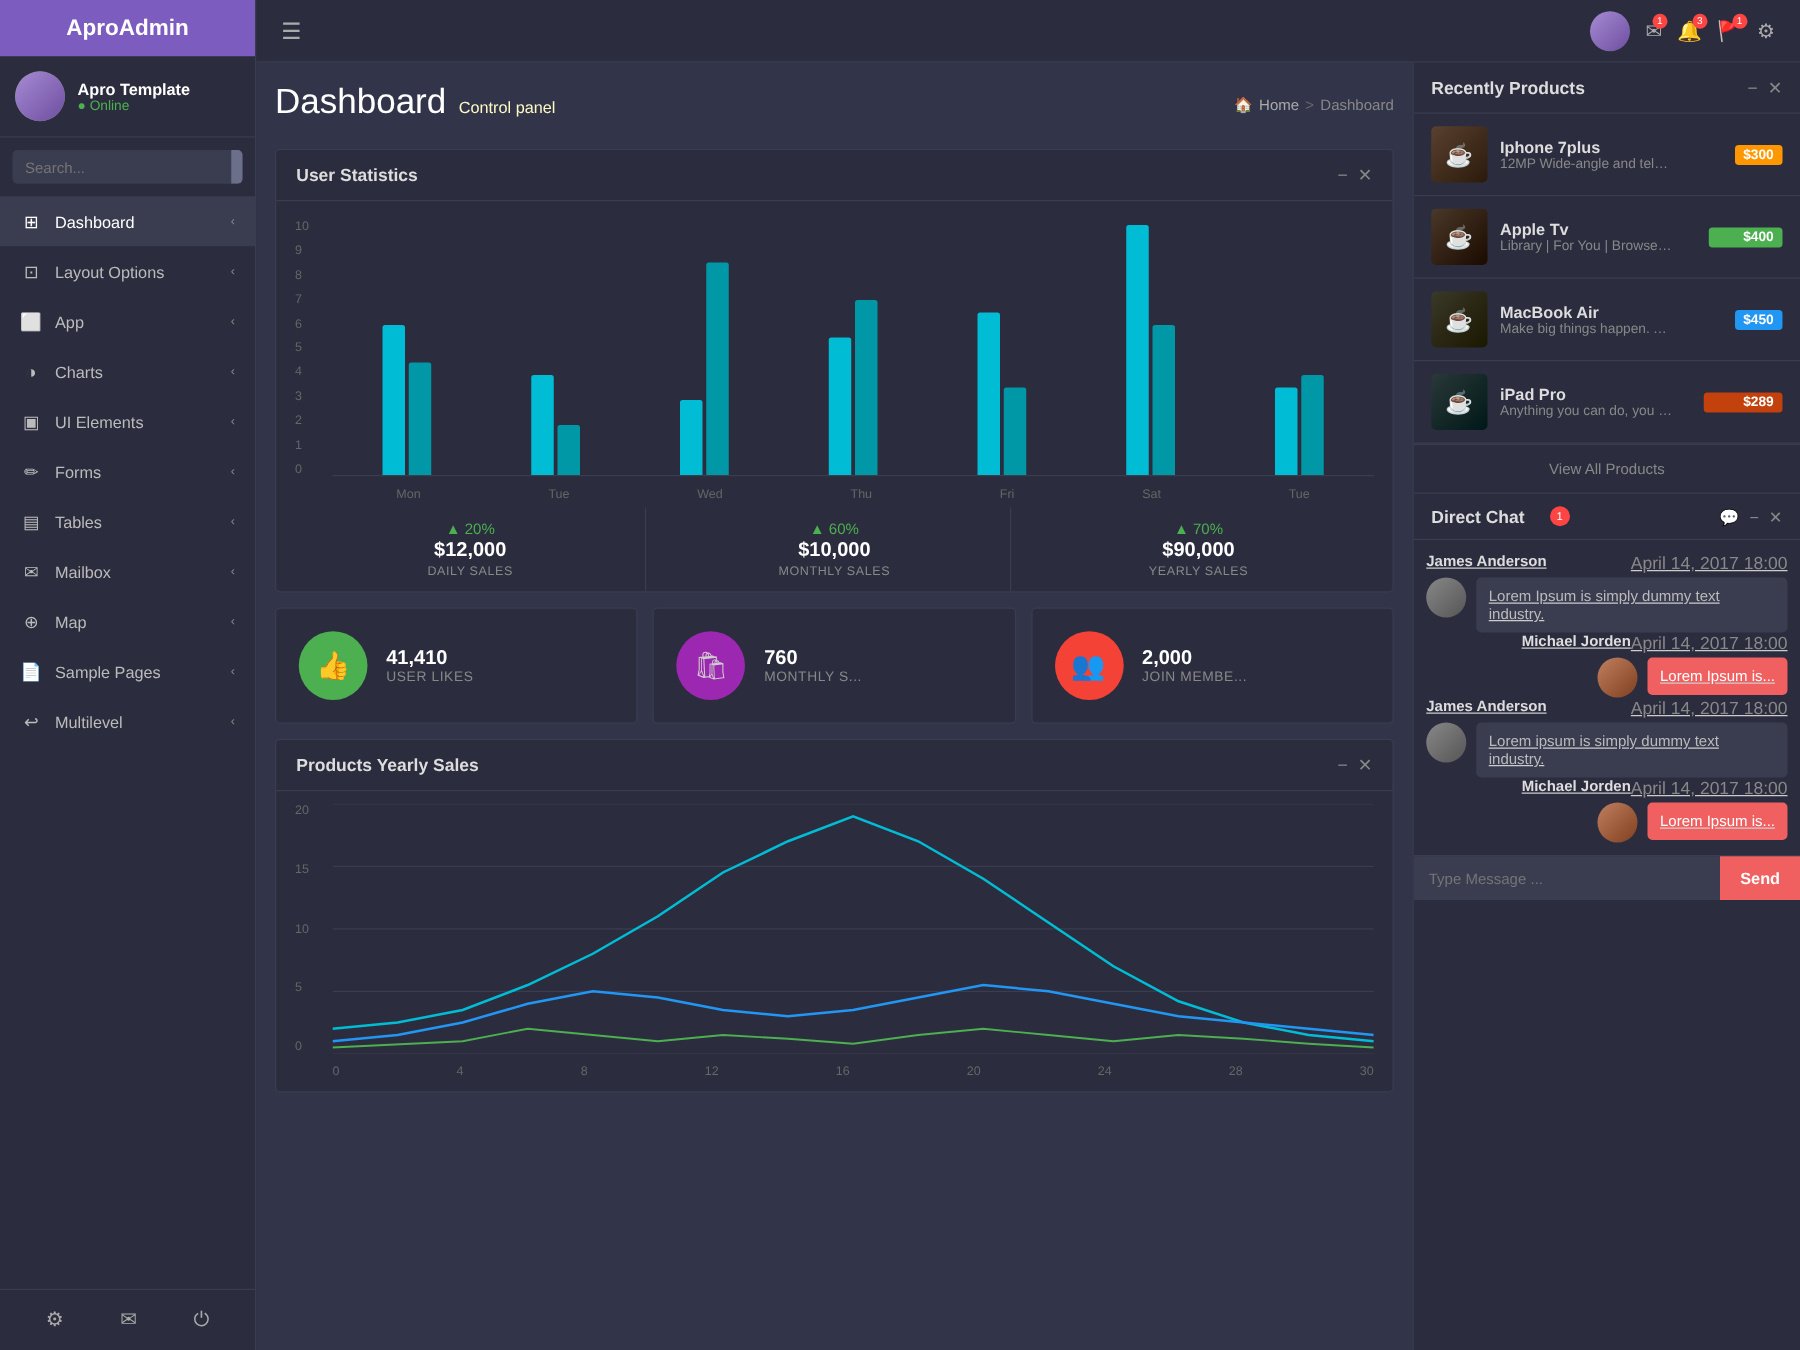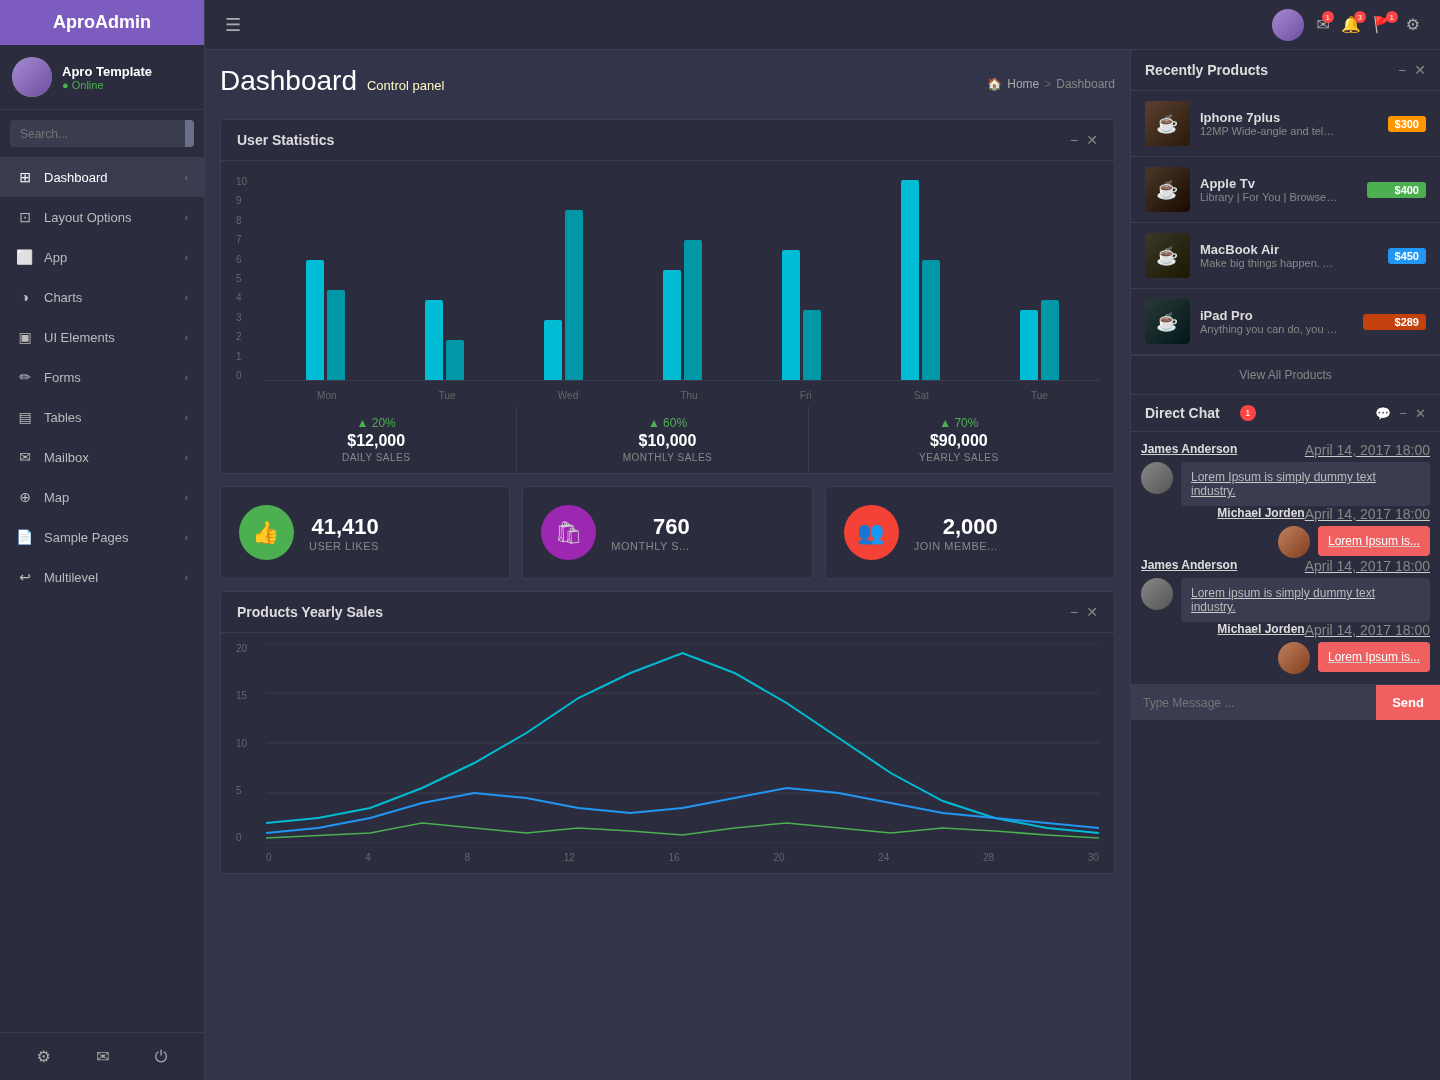--- a/index.html
+++ b/index.html
@@ -66,21 +66,21 @@
     .stat-value { font-size: 16px; color: #fff; font-weight: 600; }
     .stat-label { font-size: 10px; color: #888; letter-spacing: 0.5px; margin-top: 2px; }
 
     
     .metrics-row { display: flex; gap: 12px; }
     .metric-card { flex: 1; background: #2b2d3e; border-radius: 4px; border: 1px solid #3a3c50; padding: 18px; display: flex; align-items: center; gap: 15px; }
     .metric-icon { width: 55px; height: 55px; border-radius: 50%; display: flex; align-items: center; justify-content: center; font-size: 22px; flex-shrink: 0; }
     .metric-icon.green { background: #4caf50; }
     .metric-icon.purple { background: #9c27b0; }
     .metric-icon.red { background: #f44336; }
-    .metric-number { font-size: 22px; color: #fff; font-weight: 700; text-align: right; }
+    .metric-number { font-size: 16px; color: #fff; font-weight: 700; }
     .metric-label { font-size: 11px; color: #888; letter-spacing: 0.5px; }
 
     
     .right-panel { width: 310px; flex-shrink: 0; display: flex; flex-direction: column; gap: 0; overflow-y: auto; background: #2b2d3e; border-left: 1px solid #3a3c50; }
 
     
     .product-item { display: flex; align-items: center; gap: 10px; padding: 10px 14px; border-bottom: 1px solid #3a3c50; }
     .product-img { width: 45px; height: 45px; border-radius: 4px; background: linear-gradient(135deg, #5a4a3a, #3a2a1a); flex-shrink: 0; display: flex; align-items: center; justify-content: center; font-size: 18px; }
     .product-info { flex: 1; min-width: 0; }
     .product-name { color: #ddd; font-size: 13px; font-weight: 600; }

